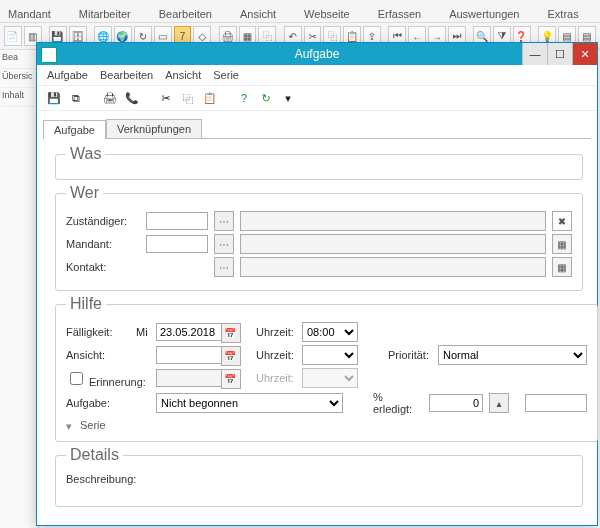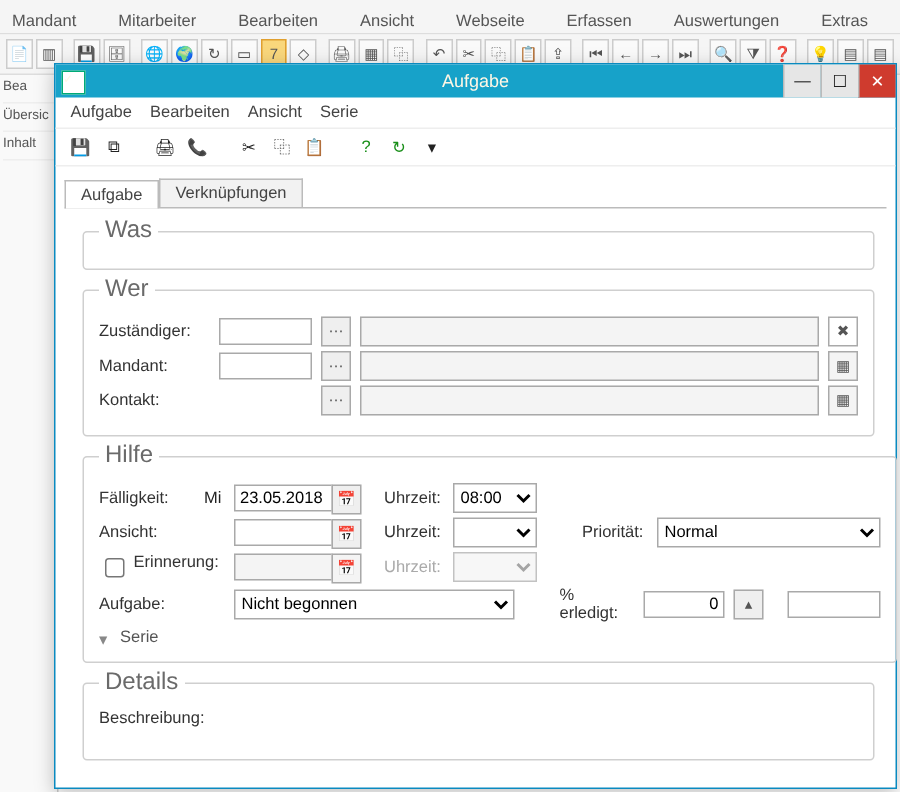--- a/index.html
+++ b/index.html
@@ -200,21 +200,21 @@
           <span class="pickbtn" style="position:absolute;right:-19px;top:0">📅</span>
         </div>
         <div style="width:22px"></div>
         <div class="lab3" style="width:40px">Uhrzeit:</div>
         <select class="sel" style="width:56px"><option></option></select>
         <div style="width:18px"></div>
         <div class="lab3" style="width:44px">Priorität:</div>
         <select class="sel" style="flex:1"><option>Normal</option></select>
       </div>
       <div class="row">
-        <div class="lab2" style="display:flex;align-items:flex-start;gap:3px">
+        <div class="lab2" style="display:flex;align-items:flex-end;gap:3px">
           <input type="checkbox" style="">
           <span>Erinnerung:</span>
         </div>
         <div style="width:14px"></div>
         <div style="position:relative">
           <input type="text" class="small readonly" style="width: 66px;" disabled="">
           <span class="pickbtn" style="position:absolute;right:-19px;top:0;background:#f4f4f4">📅</span>
         </div>
         <div style="width:22px"></div>
         <div class="lab3" style="width:40px;color:#aaa">Uhrzeit:</div>

